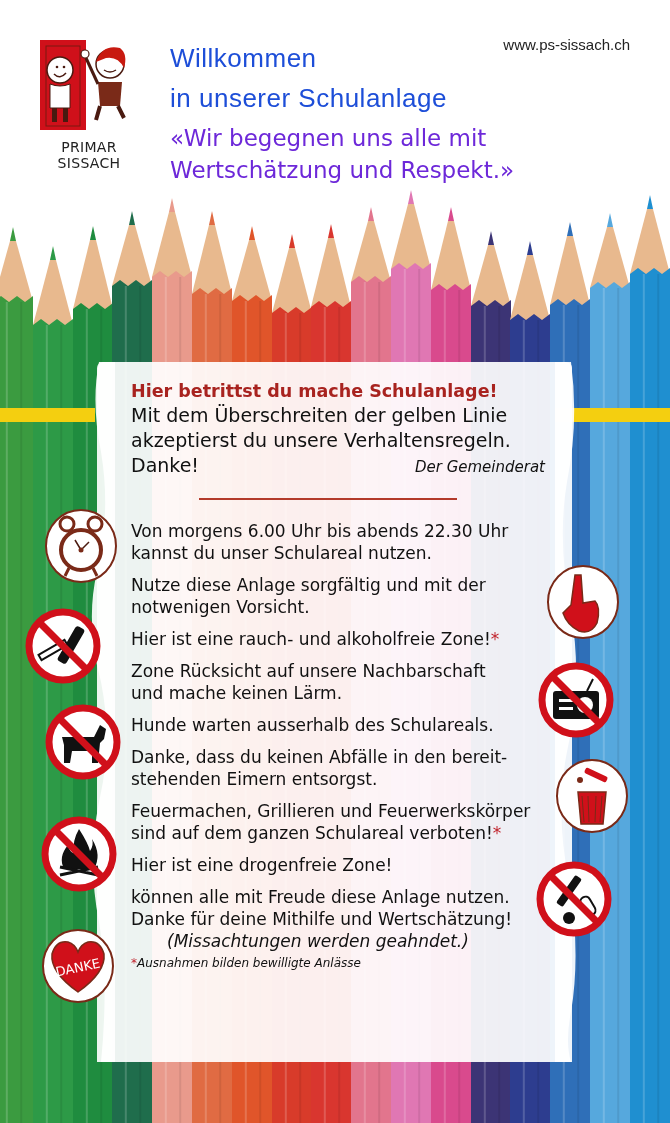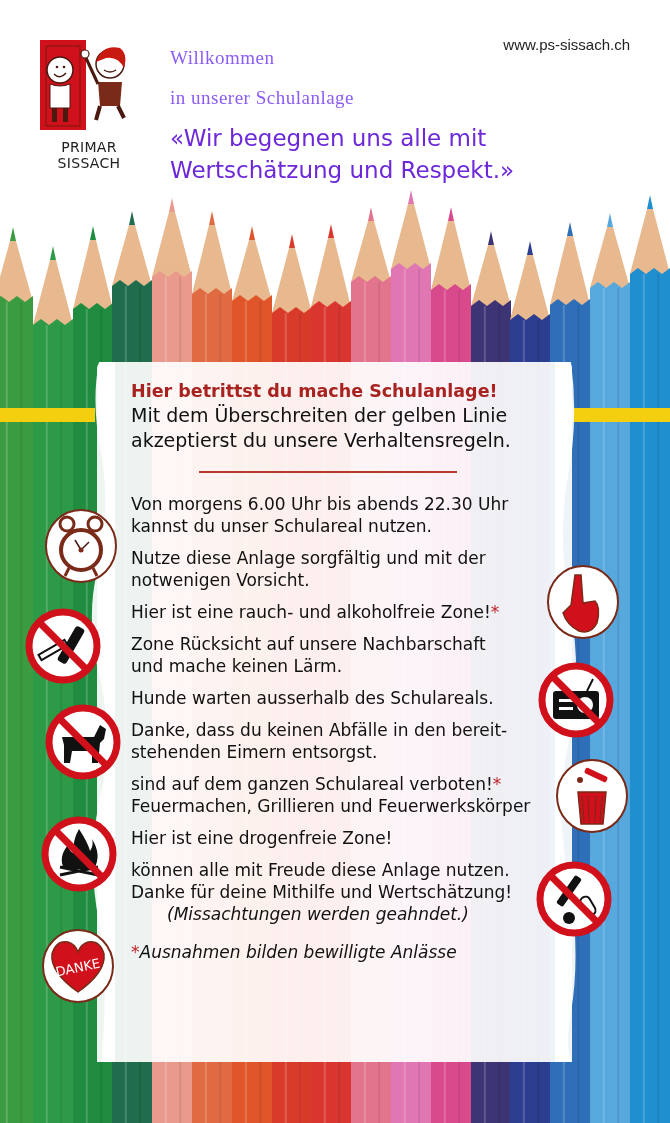--- a/index.html
+++ b/index.html
@@ -4,42 +4,42 @@
 <style>
   * { box-sizing: border-box; margin: 0; padding: 0; }
   html, body { width: 670px; height: 1123px; overflow: hidden; background: #ffffff; }
   body { position: relative; font-family: "DejaVu Sans", sans-serif; color: #111; }
 
   .header { position: absolute; left: 0; top: 0; width: 670px; height: 200px; z-index: 3; }
   .logo { position: absolute; left: 30px; top: 36px; width: 118px; height: 118px; }
   .logo-art { position: absolute; left: 6px; top: 2px; width: 100px; height: 98px; }
   .logo-label { position: absolute; left: 0; top: 103px; width: 118px; text-align: center; font-size: 14px; letter-spacing: 0.3px; color: #222; }
   .url { position: absolute; right: 40px; top: 36px; font-size: 15px; color: #222; font-family: "Liberation Sans", sans-serif; }
-  .title { position: absolute; left: 170px; top: 38px; color: #8b5cf6; font-family: Liberation Serif, serif; font-size: 19px; line-height: 40px; letter-spacing: 0.5px; }
+  .title { position: absolute; left: 170px; top: 38px; color: #1d4ed8; font-family: Liberation Sans, sans-serif; font-size: 26px; line-height: 40px; letter-spacing: 0.5px; }
   .motto { position: absolute; left: 170px; top: 122px; font-size: 23px; line-height: 32px; color: #6d28d9; font-family: "DejaVu Sans", sans-serif; }
 
   .pencils { position: absolute; left: 0; top: 0; width: 670px; height: 1123px; z-index: 1; }
 
   .yellow-line { position: absolute; height: 14px; background: #f4cf10; z-index: 2; top: 408px; }
 
   .panel { position: absolute; left: 97px; top: 362px; width: 475px; height: 700px; background: rgba(255,255,255,0.92); z-index: 2; border-radius: 6px 6px 0 0; }
   .panel-edge-left { position: absolute; left: 85px; top: 362px; width: 30px; height: 700px; z-index: 2; }
   .panel-edge-right { position: absolute; left: 555px; top: 362px; width: 30px; height: 700px; z-index: 2; }
 
   .content { position: absolute; left: 131px; top: 380px; width: 430px; z-index: 4; font-size: 17px; line-height: 23px; color: #111; }
   .intro-head { color: #a8231f; font-weight: bold; font-size: 17.5px; }
   .intro-text { font-size: 19px; line-height: 25px; }
   .intro-row { display: flex; justify-content: space-between; align-items: baseline; }
   .signature { font-style: italic; font-size: 15px; padding-right: 16px; }
   .divider { width: 258px; height: 2px; background: #b33a2a; margin: 18px 0 0 68px; }
   .rules { margin-top: 20px; }
   .rule { margin-bottom: 10px; font-size: 17px; line-height: 22px; }
   .asterisk { color: #c0232c; font-style: normal; }
   .note { font-style: italic; margin-left: 36px; }
-  .footnote { font-style: italic; margin-top: 16px; font-size: 17px; }
+  .footnote { font-style: italic; margin-top: 0; font-size: 12px; }
 
   .icon { position: absolute; z-index: 5; border-radius: 50%; }
 </style>
 </head>
 <body>
 
 <div class="pencils" id="pencils">
     <svg width="40" height="1123" style="position: absolute; left: -7px; top: 0px;">
       <polygon points="17,241 20,227 23,241" fill="#3b9b40"></polygon>
       <polygon points="17,241 23,241 40,302 0,302" fill="#e8b98e"></polygon>
@@ -202,20 +202,24 @@
   <div class="motto">
     <div>«Wir begegnen uns alle mit</div>
     <div>Wertschätzung und Respekt.»</div>
   </div>
 </div>
 
 <div class="content">
   <div class="intro-head">Hier betrittst du mache Schulanlage!</div>
   <div class="intro-text">Mit dem Überschreiten der gelben Linie</div>
   <div class="intro-text">akzeptierst du unsere Verhaltensregeln.</div>
+  <div class="intro-row intro-text">
+    <span>Danke!</span>
+    <span class="signature">Der Gemeinderat</span>
+  </div>
   <div class="divider"></div>
 
   <div class="rules">
     <div class="rule">
       <div>Von morgens 6.00 Uhr bis abends 22.30 Uhr</div>
       <div>kannst du unser Schulareal nutzen.</div>
     </div>
     <div class="rule">
       <div>Nutze diese Anlage sorgfältig und mit der</div>
       <div>notwenigen Vorsicht.</div>
@@ -228,22 +232,22 @@
       <div>und mache keinen Lärm.</div>
     </div>
     <div class="rule">
       <div>Hunde warten ausserhalb des Schulareals.</div>
     </div>
     <div class="rule">
       <div>Danke, dass du keinen Abfälle in den bereit-</div>
       <div>stehenden Eimern entsorgst.</div>
     </div>
     <div class="rule">
+      <div>Feuermachen, Grillieren und Feuerwerkskörper</div>
       <div><span>sind auf dem ganzen Schulareal verboten!</span><span class="asterisk">*</span></div>
-      <div>Feuermachen, Grillieren und Feuerwerkskörper</div>
     </div>
     <div class="rule">
       <div>Hier ist eine drogenfreie Zone!</div>
     </div>
     <div class="rule" style="margin-bottom:0;">
       <div>können alle mit Freude diese Anlage nutzen.</div>
       <div>Danke für deine Mithilfe und Wertschätzung!</div>
       <div class="note">(Missachtungen werden geahndet.)</div>
     </div>
   </div>

